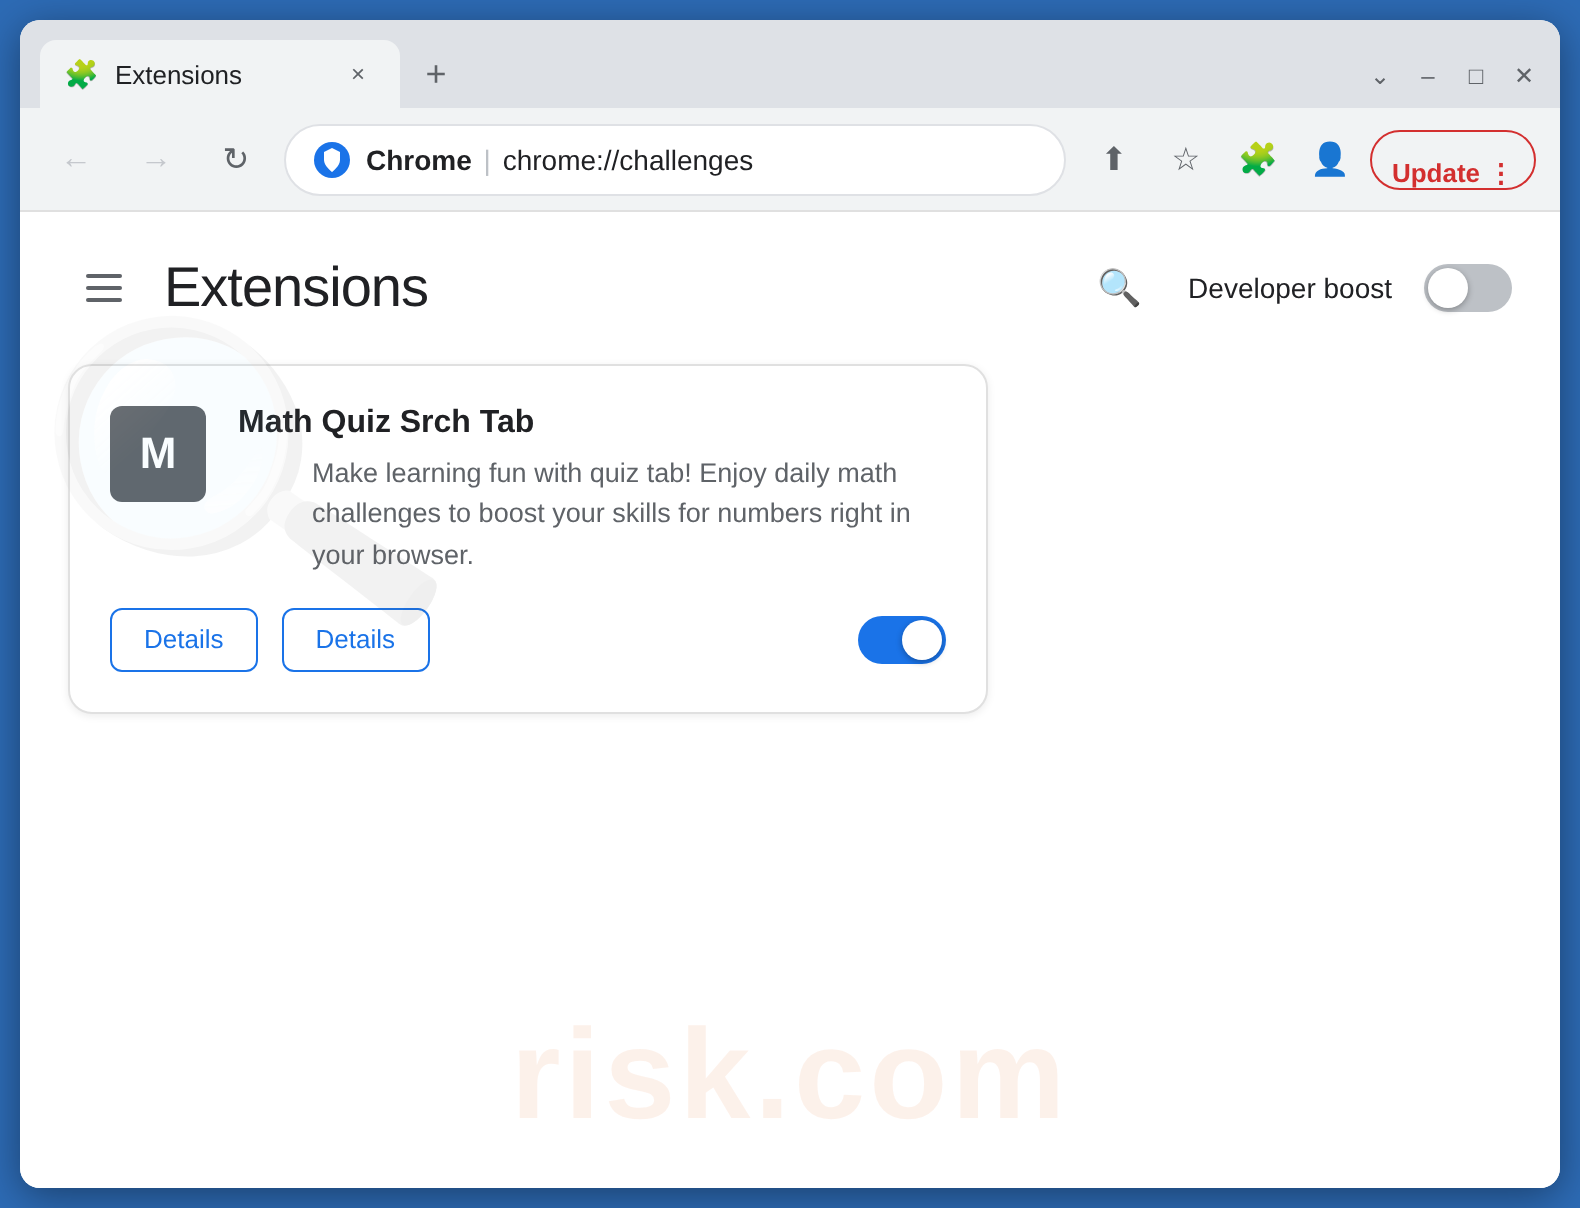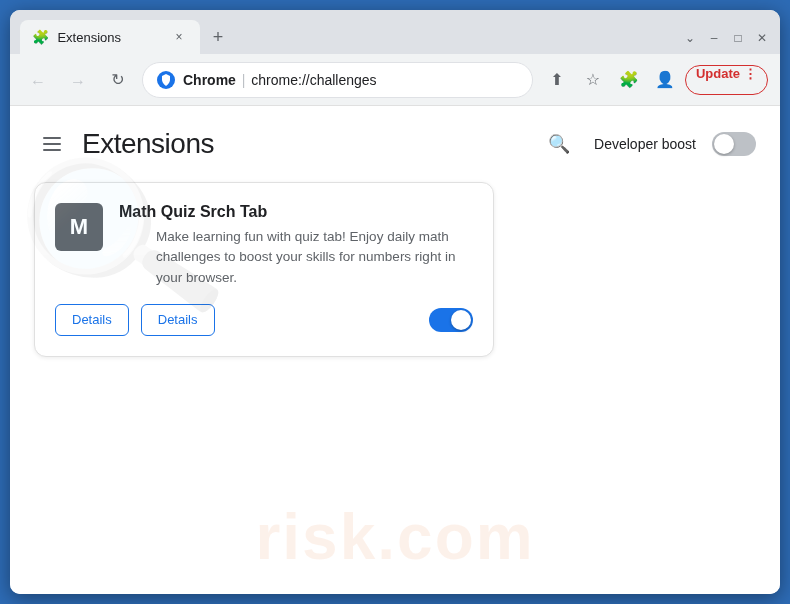--- a/index.html
+++ b/index.html
@@ -173,21 +173,21 @@
       height: 30px;
       border: 1.5px solid #d32f2f;
       border-radius: 15px;
       background: transparent;
       color: #d32f2f;
       font-size: 13px;
       font-weight: 600;
       padding: 0 10px;
       cursor: pointer;
       display: flex;
-      align-items: flex-start;
+      align-items: flex-end;
       gap: 4px;
     }
     
     .page-content {
       flex: 1;
       background: #fff;
       overflow-y: auto;
       position: relative;
     }
     

